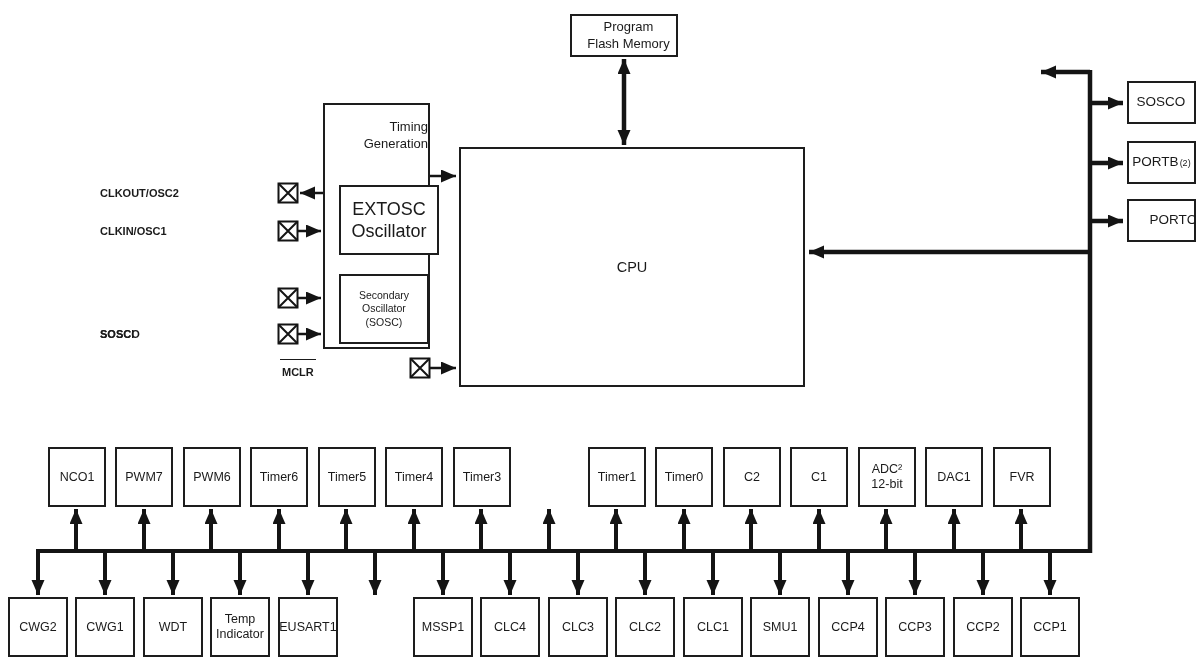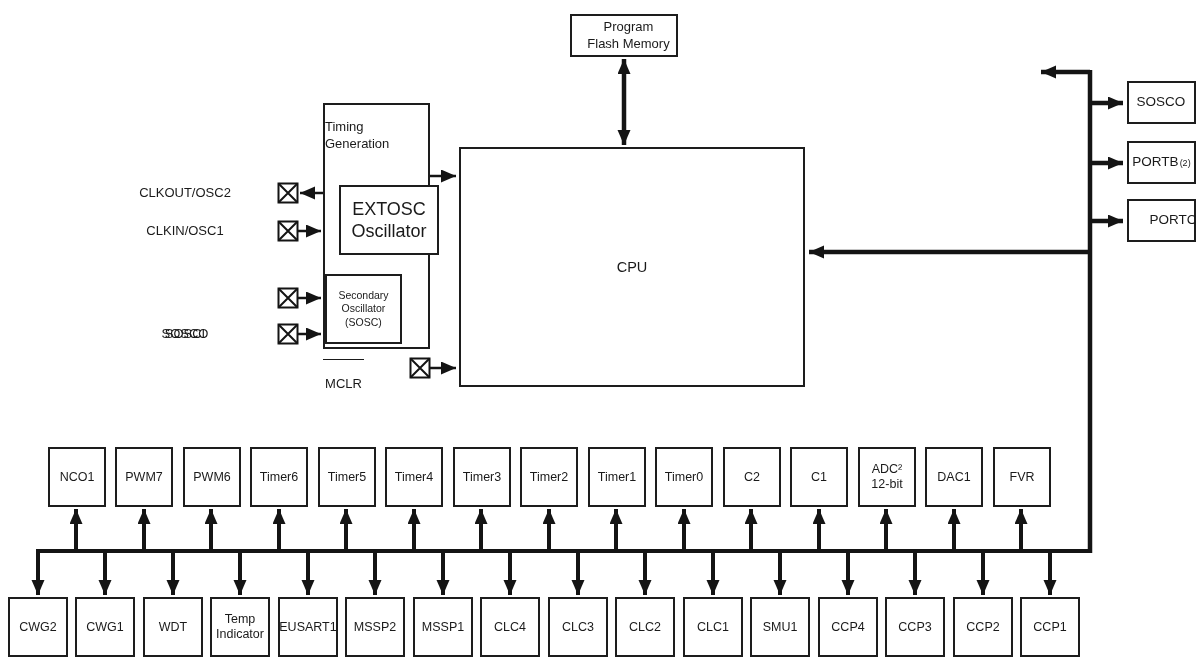--- a/index.html
+++ b/index.html
@@ -11,33 +11,33 @@
   .box{
     position:absolute;box-sizing:border-box;border:2px solid #1d1d1d;background:#fff;
     display:flex;align-items:center;justify-content:center;text-align:center;
     white-space:pre-line;line-height:1.25;
   }
   .f11{font-size:10.5px;line-height:1.3;}
   #box-flash{left:570px;top:14px;width:108px;height:43px;font-size:13px;padding-left:9px;}
   #box-cpu{left:459px;top:147px;width:346px;height:240px;font-size:14.5px;}
   #box-ram{left:960px;top:50px;width:77px;height:43px;font-size:13.5px;}
   #box-timing{left:323px;top:103px;width:107px;height:246px;border:2px solid #1d1d1d;position:absolute;background:#fff;box-sizing:border-box;}
-  .timing-label{position:absolute;left:0;top:14px;width:100%;text-align:left;font-size:13px;line-height:1.3;white-space:pre-line;}
+  .timing-label{position:absolute;left:0;top:14px;width:100%;text-align:right;font-size:13px;line-height:1.3;white-space:pre-line;}
   #box-extosc{left:14px;top:80px;width:100px;height:70px;font-size:18px;}
-  #box-sosc{left:0;top:169px;width:77px;height:70px;}
+  #box-sosc{left:14px;top:169px;width:90px;height:70px;}
   .port{left:1127px;width:69px;height:43px;font-size:13.5px;white-space:nowrap;}
   #port-a{top:81px;} #port-b{top:141px;} #port-c{top:199px;padding-left:24px;}
   .port sup{font-size:9px;line-height:0;margin-left:1px;}
-  .pinlabel{position:absolute;height:18px;line-height:18px;text-align:center;font-size:13px;white-space:nowrap;}
+  .pinlabel{position:absolute;height:18px;line-height:18px;text-align:left;font-size:11px;white-space:nowrap;font-weight:bold;}
   #lbl-clkout{left:100px;width:170px;top:184px;}
   #lbl-clkin {left:100px;width:170px;top:222px;}
   #lbl-sosci {left:100px;width:170px;top:289px;margin-top:36px;}
   #lbl-sosco {left:100px;width:170px;top:325px;}
   #lbl-mclr  {left:280px;width:127px;top:359px;}
-  .overline{display:inline-block;border-top:1.6px solid #1a1a1a;padding:16px 2px;line-height:16px;}
+  .overline{display:inline-block;border-top:1.6px solid #1a1a1a;padding:4px 2px;line-height:16px;}
   .pbox{position:absolute;box-sizing:border-box;border:2px solid #1d1d1d;background:#fff;
         display:flex;align-items:center;justify-content:center;text-align:center;white-space:pre-line;line-height:1.2;}
   .ptop{top:447px;width:58px;height:60px;font-size:12.5px;}
   .pbot{top:597px;width:60px;height:60px;font-size:12.5px;}
 </style>
 </head>
 <body>
 
 <div id="canvas">
 
@@ -163,37 +163,35 @@
   <div class="pinlabel" id="lbl-sosco">SOSCO</div>
   <div class="pinlabel" id="lbl-mclr"><span class="overline">MCLR</span></div>
 
   <div class="pbox ptop" style="left:48px">NCO1</div>
   <div class="pbox ptop" style="left:115px">PWM7</div>
   <div class="pbox ptop" style="left:183px">PWM6</div>
   <div class="pbox ptop" style="left:250px">Timer6</div>
   <div class="pbox ptop" style="left:318px">Timer5</div>
   <div class="pbox ptop" style="left:385px">Timer4</div>
   <div class="pbox ptop" style="left:453px">Timer3</div>
-  <div class="pbox ptop" style="left:520px">Timer2</div>
   <div class="pbox ptop" style="left:588px">Timer1</div>
   <div class="pbox ptop" style="left:655px">Timer0</div>
   <div class="pbox ptop" style="left:723px">C2</div>
   <div class="pbox ptop" style="left:790px">C1</div>
   <div class="pbox ptop" style="left:858px">ADC²
 12-bit</div>
   <div class="pbox ptop" style="left:925px">DAC1</div>
   <div class="pbox ptop" style="left:993px">FVR</div>
 
   <div class="pbox pbot" style="left:8px">CWG2</div>
   <div class="pbox pbot" style="left:75px">CWG1</div>
   <div class="pbox pbot" style="left:143px">WDT</div>
   <div class="pbox pbot" style="left:210px">Temp
 Indicator</div>
   <div class="pbox pbot" style="left:278px">EUSART1</div>
-  <div class="pbox pbot" style="left:345px">MSSP2</div>
   <div class="pbox pbot" style="left:413px">MSSP1</div>
   <div class="pbox pbot" style="left:480px">CLC4</div>
   <div class="pbox pbot" style="left:548px">CLC3</div>
   <div class="pbox pbot" style="left:615px">CLC2</div>
   <div class="pbox pbot" style="left:683px">CLC1</div>
   <div class="pbox pbot" style="left:750px">SMU1</div>
   <div class="pbox pbot" style="left:818px">CCP4</div>
   <div class="pbox pbot" style="left:885px">CCP3</div>
   <div class="pbox pbot" style="left:953px">CCP2</div>
   <div class="pbox pbot" style="left:1020px">CCP1</div>

